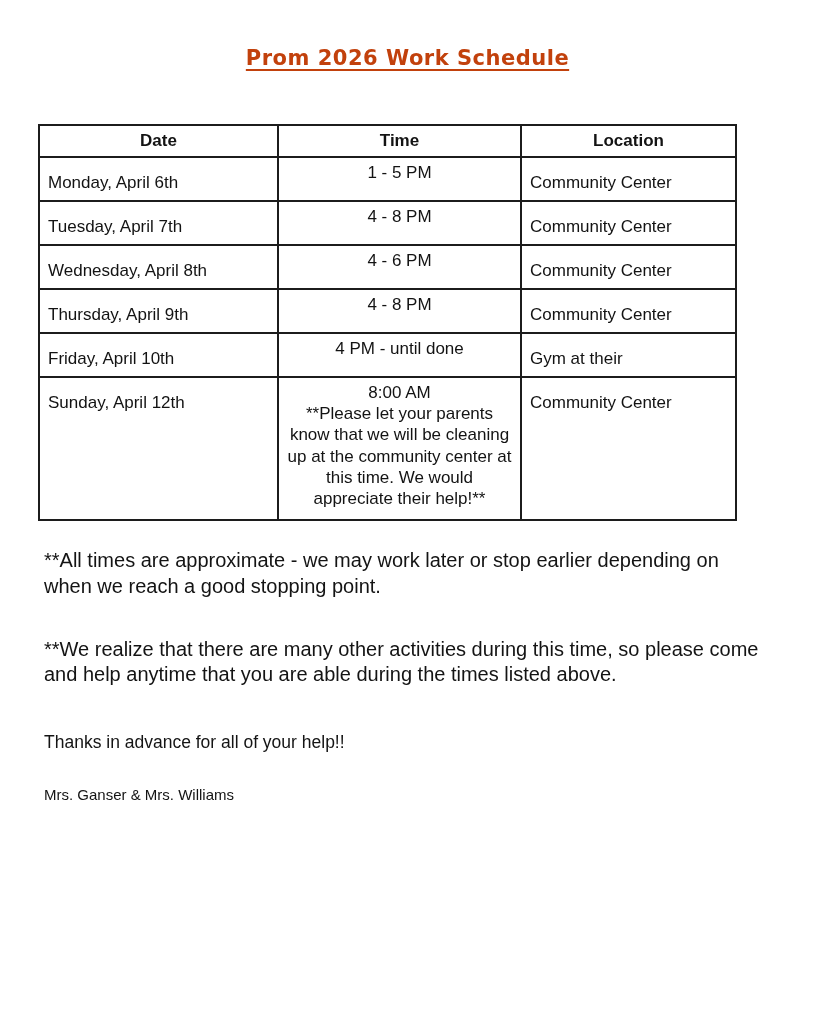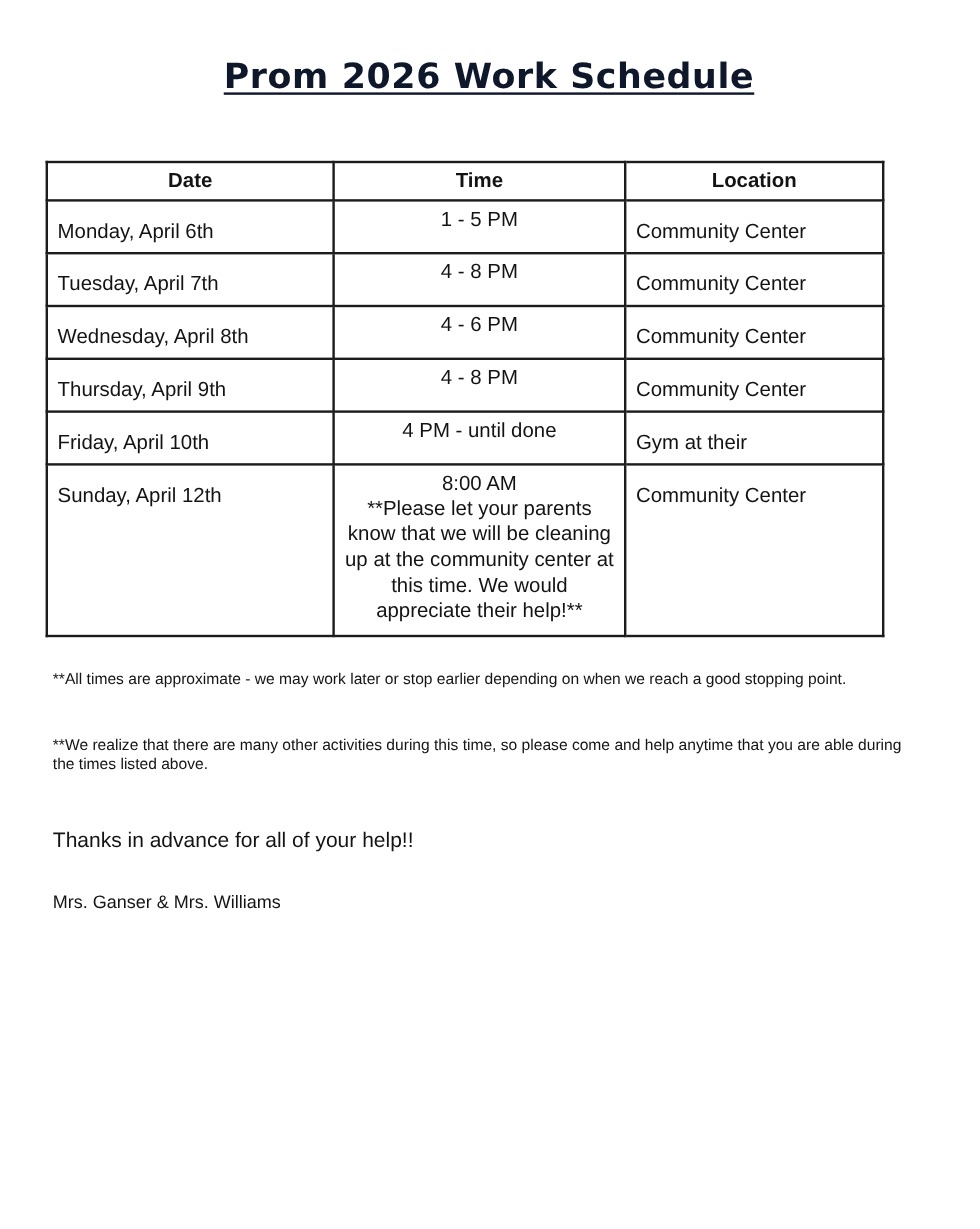--- a/index.html
+++ b/index.html
@@ -13,27 +13,27 @@
     height: 1024px;
     background: #ffffff;
     color: #131313;
     font-family: "Liberation Sans", sans-serif;
     box-sizing: border-box;
     padding: 46px 40px 0 38px;
     overflow: hidden;
   }
   .title {
     font-family: "DejaVu Sans", sans-serif;
-    font-size: 29px;
+    font-size: 21px;
     font-weight: 800;
     letter-spacing: 0.5px;
     text-decoration: underline;
     text-underline-offset: 4px;
     text-align: center;
-    color: #0f172a;
+    color: #c2410c;
     margin: 0;
   }
   table.schedule {
     border-collapse: collapse;
     margin-top: 54px;
     width: 697px;
     table-layout: fixed;
   }
   table.schedule th,
   table.schedule td {
@@ -59,21 +59,21 @@
   td.cell-time {
     text-align: center;
     padding: 5px 8px 4px 8px;
   }
   .time-note {
     margin-top: 0px;
     line-height: 1.25;
   }
   tr.row-tall td { padding-bottom: 10px; }
   .note {
-    font-size: 13px;
+    font-size: 20px;
     line-height: 1.27;
     color: #141414;
     max-width: 728px;
     margin: 27px 0 0 6px;
   }
   .note.second { margin-top: 38px; }
   .thanks {
     font-size: 17.5px;
     margin: 44px 0 0 6px;
     color: #141414;

